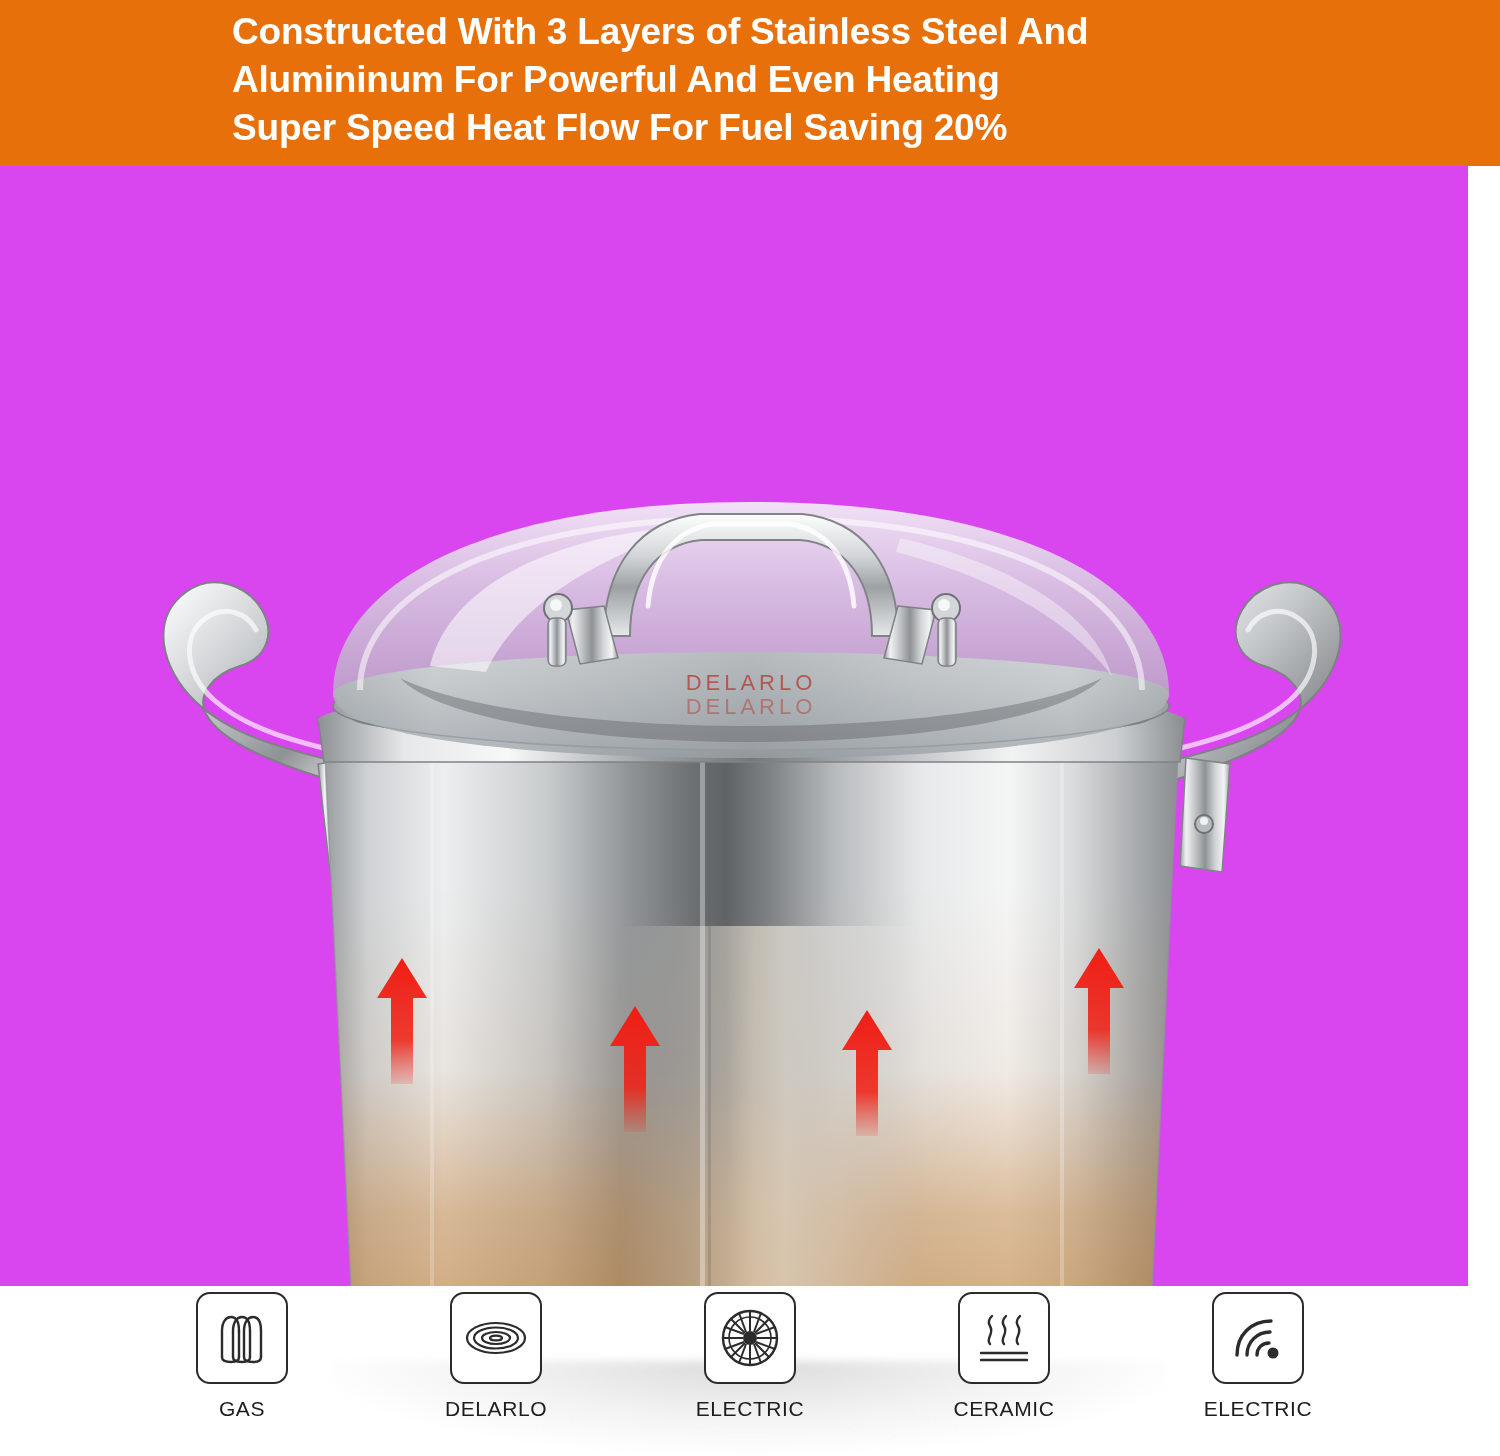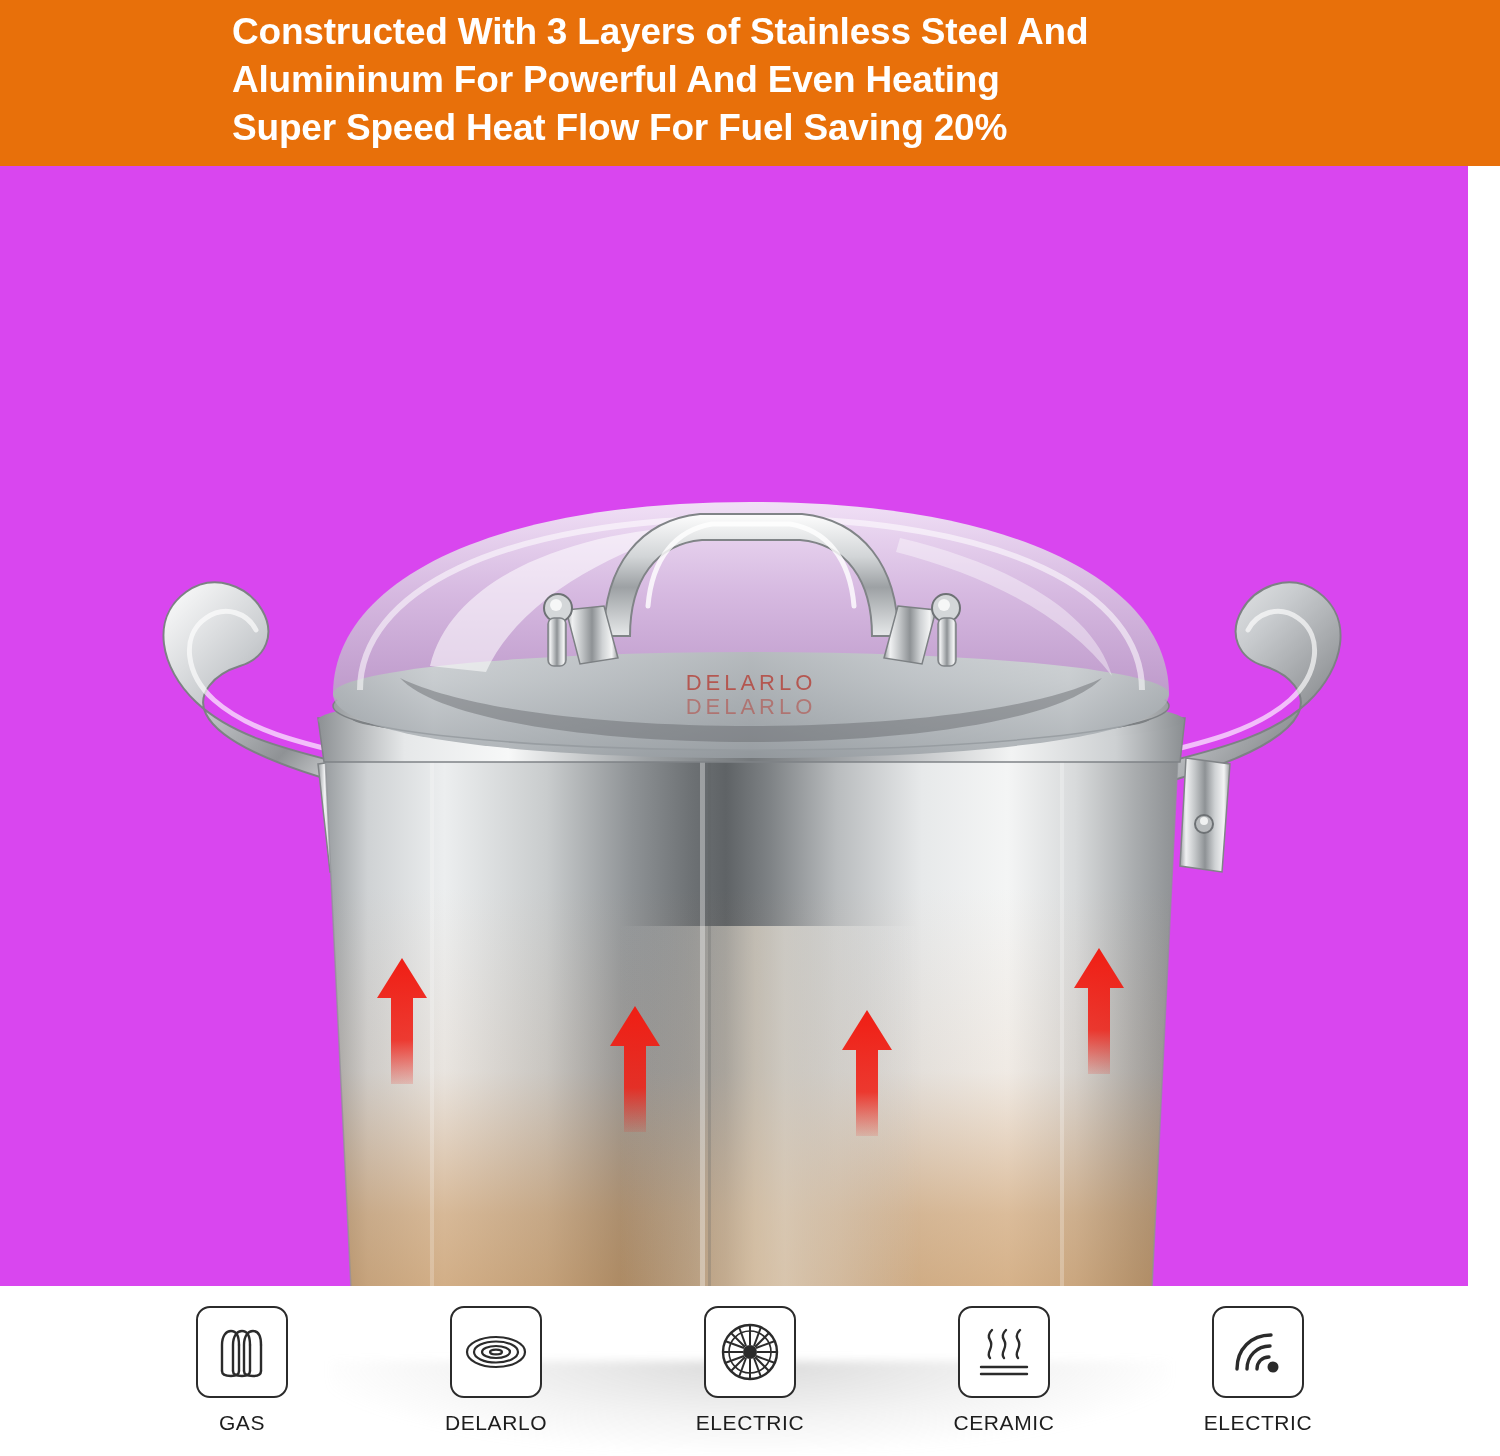--- a/index.html
+++ b/index.html
@@ -68,21 +68,21 @@
   .compat-row {
     position: absolute;
     left: 0;
     bottom: 0;
     width: 1500px;
     height: 170px;
     display: flex;
     justify-content: center;
     align-items: flex-start;
     gap: 128px;
-    padding-top: 20px;
+    padding-top: 6px;
   }
   .compat-item {
     width: 126px;
     display: flex;
     flex-direction: column;
     align-items: center;
   }
   .compat-box {
     width: 92px;
     height: 92px;

